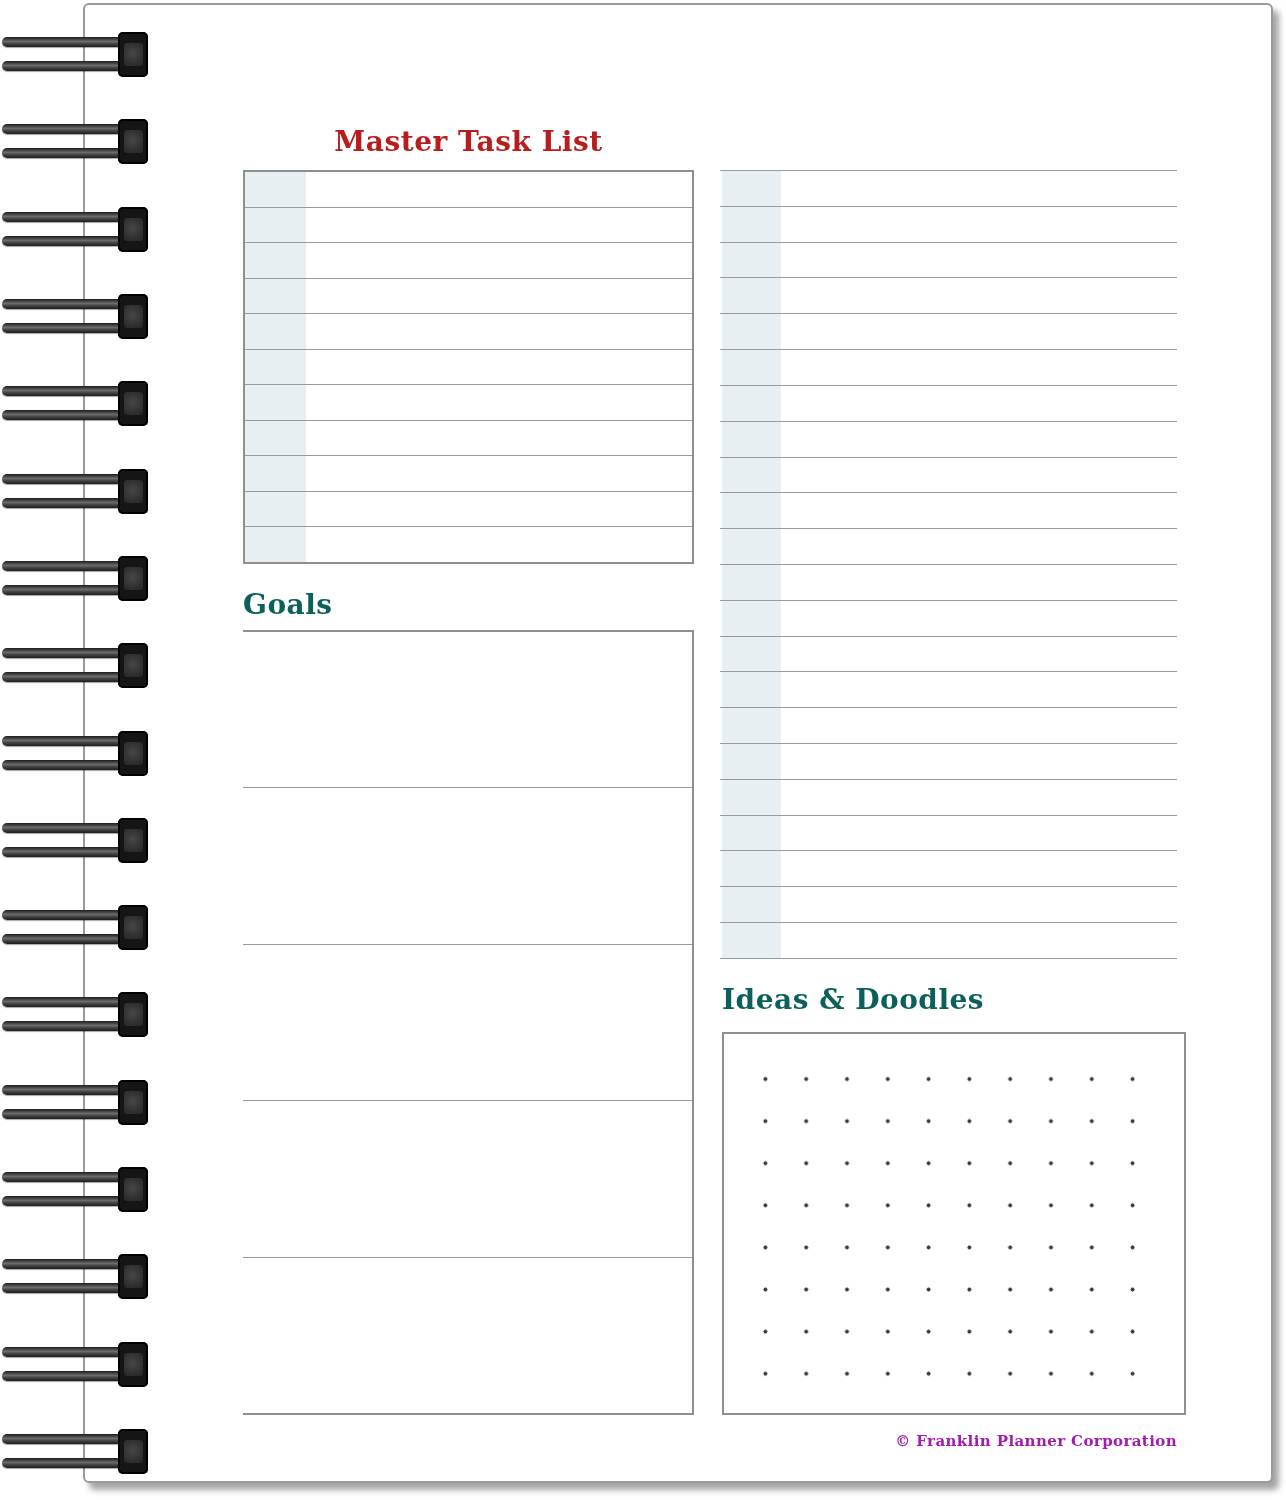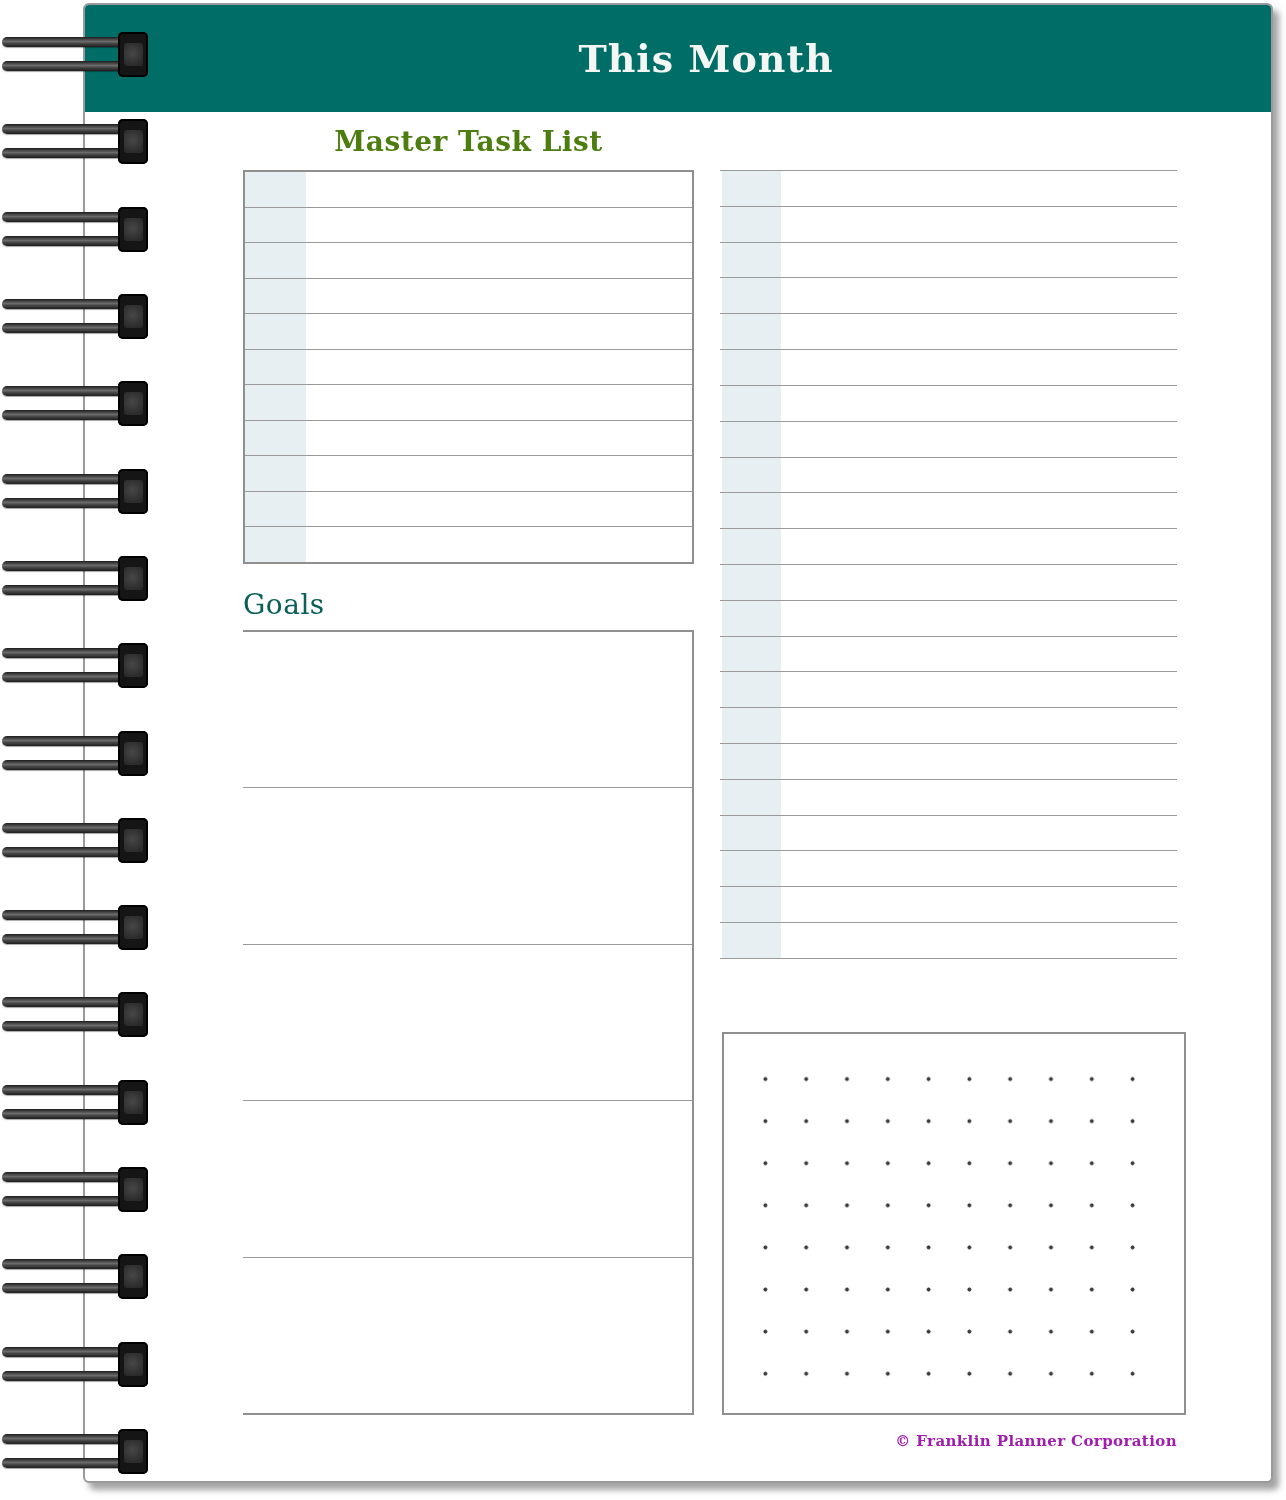--- a/index.html
+++ b/index.html
@@ -14,24 +14,24 @@
 
   
   .banner{position:absolute;left:0;top:0;width:100%;height:107px;
           background:#016d67;border-radius:4px 4px 0 0;
           display:flex;align-items:center;justify-content:center;}
   .banner-title{padding-left:56px;color:#f3f6f2;font-size:38px;font-weight:bold;
                 letter-spacing:1px;}
 
   
   .col-heading{position:absolute;top:120px;text-align:center;
-               color:#4d7c0f;font-size:28px;font-weight:bold;letter-spacing:.5px;}
+               color:#b91c1c;font-size:28px;font-weight:bold;letter-spacing:.5px;}
   .heading-left{left:158px;width:451px;}
   .heading-right{left:635px;width:457px;}
-  .sub-heading{position:absolute;color:#0b6159;font-size:28px;font-weight:normal;
+  .sub-heading{position:absolute;color:#0b6159;font-size:28px;font-weight:bold;
                letter-spacing:.5px;}
 
   
   .master-table{position:absolute;left:158px;top:165px;width:451px;height:394px;
                 box-sizing:border-box;border:2px solid #8f8f8f;
                 display:flex;flex-direction:column;}
   .master-table .t-row{flex:1;display:flex;border-bottom:1px solid #9a9a9a;}
   .master-table .t-row:last-child{border-bottom:none;}
   .shade-cell{width:61px;background:#e8eff2;}
 
@@ -77,23 +77,20 @@
                box-shadow:inset 0 0 0 2px #000;}
   .coil .clamp-inner{position:absolute;left:6px;top:11px;width:19px;height:23px;
                background:radial-gradient(circle at 45% 45%,#474747,#2a2a2a 80%);
                border-radius:3px;}
 </style>
 </head>
 <body>
 
 <div class="page">
 
-  <div class="banner">
-    <div class="banner-title">This Month</div>
-  </div>
 
   <div class="col-heading heading-left">Master Task List</div>
 
   <div class="master-table">
     <div class="t-row">
       <div class="shade-cell"></div>
     </div>
   <div class="t-row">
       <div class="shade-cell"></div>
     </div>
@@ -197,20 +194,21 @@
       <div class="shade-cell"></div>
     </div>
       <div class="t-row">
       <div class="shade-cell"></div>
     </div>
       <div class="t-row">
       <div class="shade-cell"></div>
     </div>
     </div>
 
+  <div class="sub-heading ideas-heading">Ideas &amp; Doodles</div>
   <div class="ideas-box">
     <div class="dot-grid"></div>
   </div>
 
   <div class="footer-copy">© Franklin Planner Corporation</div>
 </div>
 
 <div class="spiral">
   <div class="coil">
     <div class="wire wire-top"></div>

